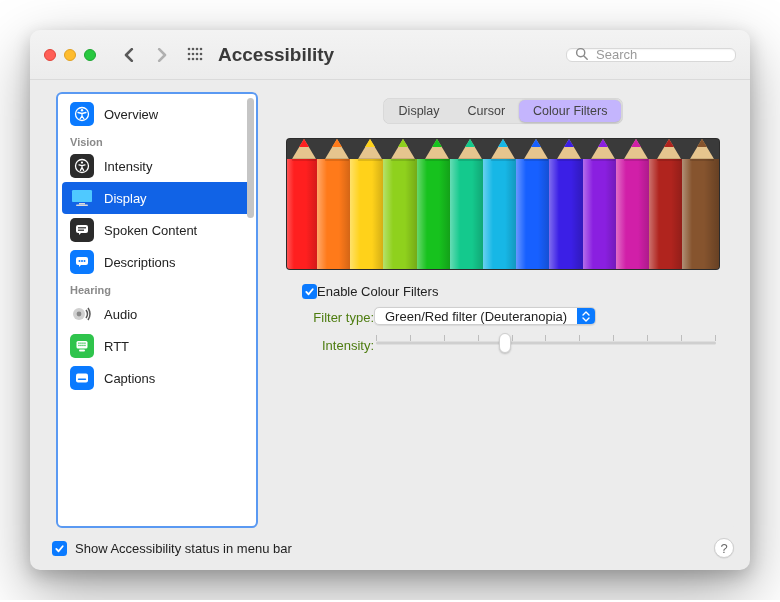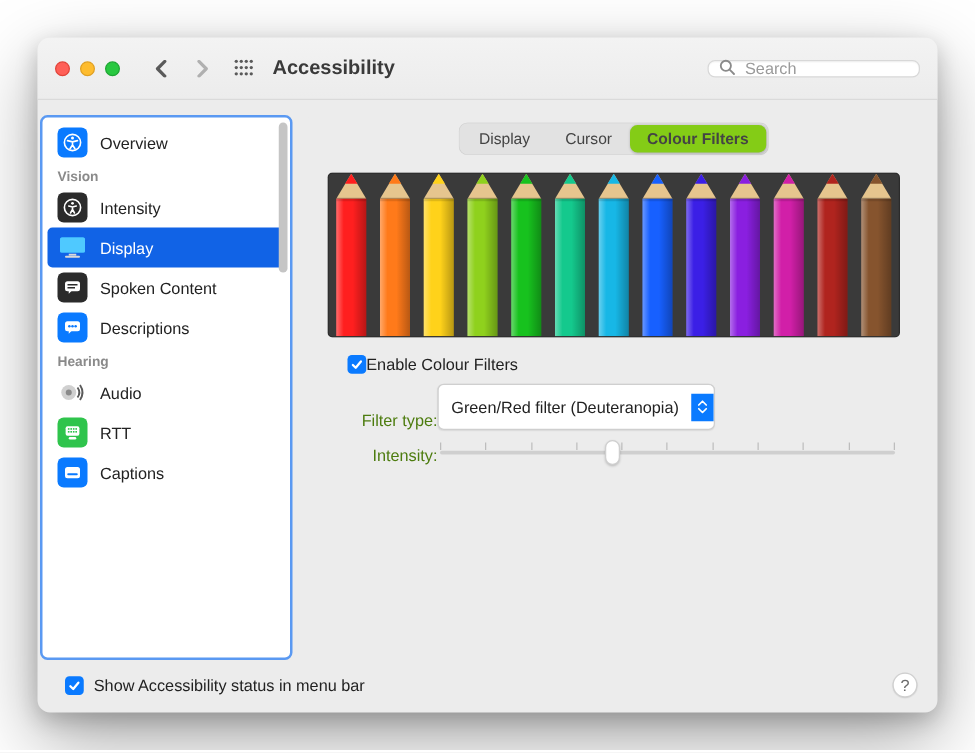--- a/index.html
+++ b/index.html
@@ -34,34 +34,34 @@
   .traffic { display: flex; gap: 8px; }
   .dot { width: 12px; height: 12px; border-radius: 50%; }
   .dot.red { background: #ff5f57; border: .5px solid #e14339; }
   .dot.yel { background: #febc2e; border: .5px solid #e0a022; }
   .dot.grn { background: #28c840; border: .5px solid #1ea633; }
   .navbtns { display: flex; gap: 10px; margin-left: 8px; color: #999; }
   .navbtn { width: 22px; height: 22px; display:flex; align-items:center; justify-content:center; border-radius:4px; }
   .navbtn svg{stroke:#b0b0b0;}
   .navbtn.enabled svg{stroke:#5a5a5a;}
   .gridicon { width:18px; height:18px; display:flex;align-items:center;justify-content:center;color:#555;}
-  .title { font-weight:600; font-size:16px; color:#3a3a3a; flex:0 0 auto;}
+  .title { font-weight:600; font-size:19px; color:#3a3a3a; flex:0 0 auto;}
   .spacer { flex:1; }
   .search {
     width: 170px; height:14px; background:#fff; border:1px solid #d8d8d8;
     border-radius:6px; display:flex; align-items:center; padding:0 8px; gap:6px;
     box-shadow: 0 1px 1px rgba(0,0,0,.04) inset;
   }
   .search input {
     border:none; outline:none; background:transparent; font-size:13px; width:100%;
     color:#333;
   }
   .search input::placeholder { color:#9a9a9a; }
   
-  .body { flex:1; display:flex; padding:12px 14px 10px 2px; gap:12px; min-height:0;}
+  .body { flex:1; display:flex; padding:12px 14px 10px 26px; gap:12px; min-height:0;}
   
   .sidebar {
     width: 202px;
     background:#fff;
     border:2px solid #5a99f2;
     border-radius:6px;
     position:relative;
     display:flex;
     min-height:0;
   }
@@ -112,23 +112,22 @@
     padding:2px;
     box-shadow: inset 0 0 0 .5px rgba(0,0,0,.08);
   }
   .tab {
     padding:4px 14px;
     font-size:12.5px;
     color:#444;
     border-radius:6px;
   }
   .tab.active {
-    background:#84cc16;
+    background:#c4b5fd;
     box-shadow: 0 .5px 2px rgba(0,0,0,.2);
-    font-weight: bold;
   }
   .preview {
     margin:14px 16px 0 16px;
     height:132px;
     border-radius:4px;
     background:#3a3a3a;
     border:1px solid rgba(0,0,0,.25);
     display:flex;
     overflow:hidden;
   }
@@ -175,21 +174,21 @@
   .chk {
     width:15px;height:15px;border-radius:3.5px;background:#0a7aff;
     display:flex;align-items:center;justify-content:center;
     flex:0 0 15px;
   }
   .chk svg{display:block;}
   .lbllead{ width:72px; text-align:right; color:#4d7c0f;}
   .select {
     display:flex; align-items:center;
     background:#fff; border:.5px solid #cfcfcf; border-radius:5px;
-    height:37px;
+    height:18px;
     box-shadow: 0 .5px 1px rgba(0,0,0,.08);
     overflow:hidden;
   }
   .select .seltext{ padding:0 10px; font-size:13px; color:#222;}
   .select .selknob{
     width:18px;height:22px;background:#0a7aff;
     display:flex;flex-direction:column;align-items:center;justify-content:center;
     gap:1px;
   }
   .slider {

